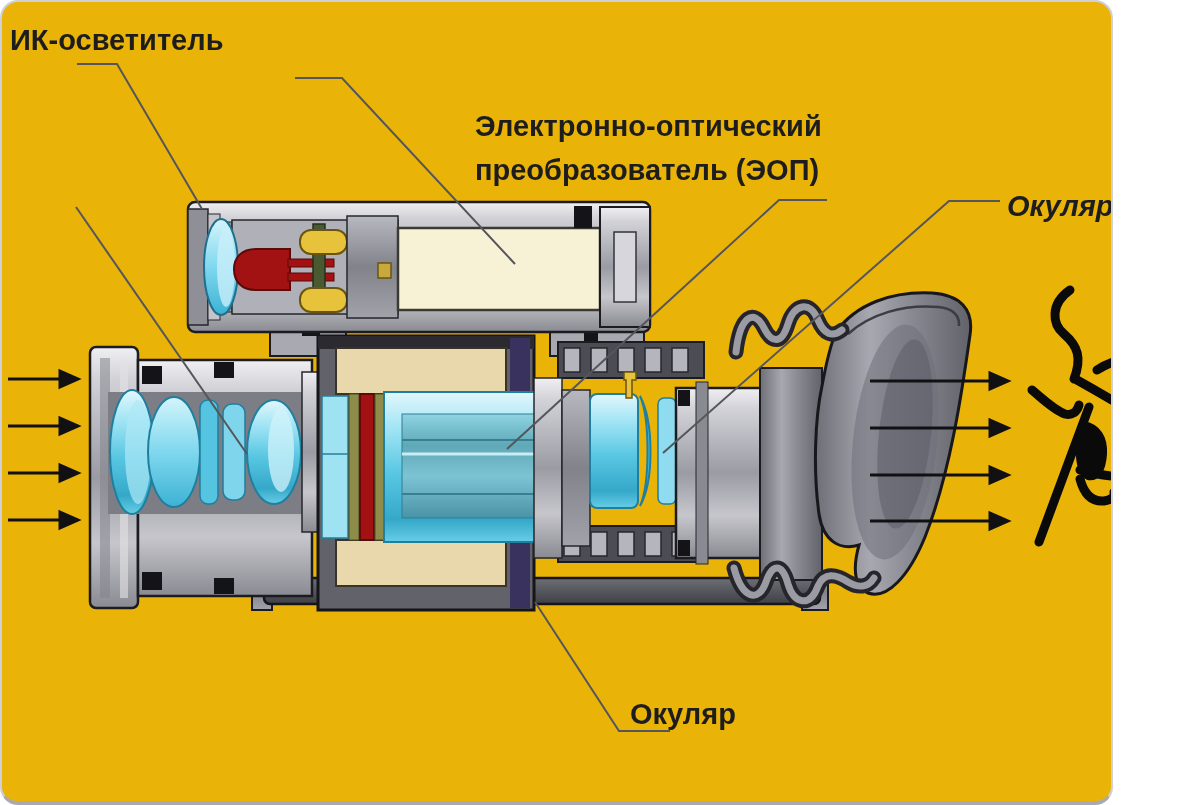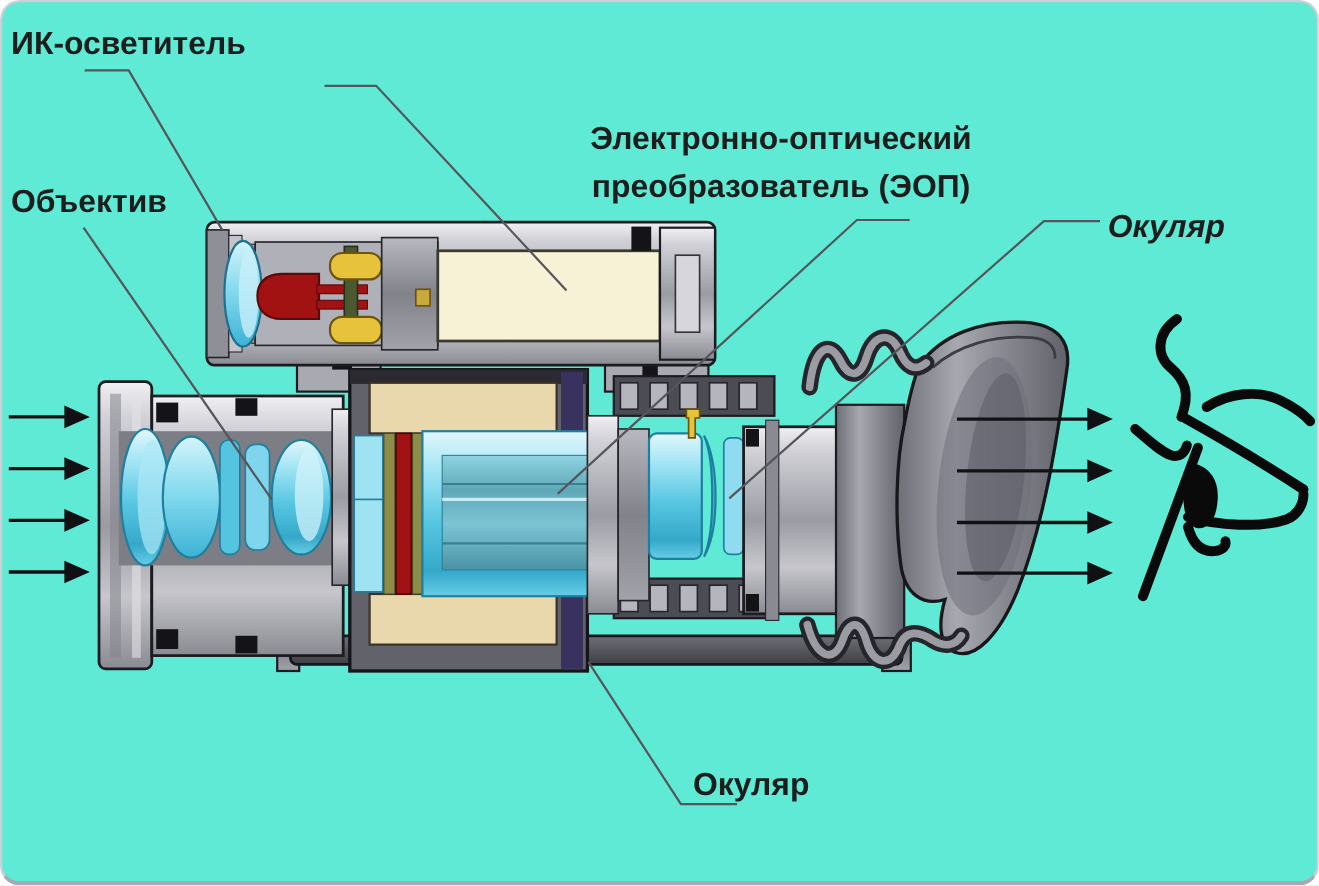--- a/index.html
+++ b/index.html
@@ -1,38 +1,38 @@
 <!DOCTYPE html>
 <html><head>
 <meta charset="utf-8">
 <style>
   html,body{margin:0;padding:0;background:#ffffff;}
   #stage{
     position:relative;
-    width:1199px;height:805px;
-    background:#5eead4;
+    width:1113px;height:805px;
+    background:#eab308;
     border:2px solid #cfcfd6;
     border-bottom:4px solid #a9a9b4;
     border-radius:18px;
     box-sizing:border-box;
     overflow:hidden;
     font-family:"Liberation Sans","DejaVu Sans",sans-serif;
   }
   svg{position:absolute;left:0;top:0;}
   .lbl{
     position:absolute;
     font-weight:bold;
     font-size:29px;
     color:#1d1d1d;
     letter-spacing:0px;
     white-space:nowrap;
     line-height:1.0;
   }
   .lbl-eop{
-    text-align:center;
+    text-align:left;
     white-space:normal;
     width:470px;
     line-height:1.52;
   }
 </style>
 </head>
 <body>
 
 <div id="stage">
 
@@ -269,16 +269,15 @@
       <path d="M 1082,422 C 1096,425 1103,436 1102,452 C 1101,468 1095,477 1086,475 C 1078,472 1076,456 1077,442 C 1078,430 1078,424 1082,422 Z" fill="#0a0a0a" stroke-width="6"></path>
       <path d="M 1078,477 C 1082,492 1090,500 1102,499 C 1110,498 1113,494 1112,490"></path>
     </g>
   </svg>
 
   <div class="lbl" style="left:8px;top:24px;">ИК-осветитель</div>
   <div class="lbl lbl-eop" style="left:473px;top:102px;">
     <span>Электронно-оптический</span><br>
     <span>преобразователь (ЭОП)</span>
   </div>
-  <div class="lbl" style="left:8px;top:168px;">Объектив</div>
   <div class="lbl" style="left:1005px;top:190px;font-style:italic;">Окуляр</div>
   <div class="lbl" style="left:628px;top:698px;">Окуляр</div>
 </div>
 
 </body></html>

